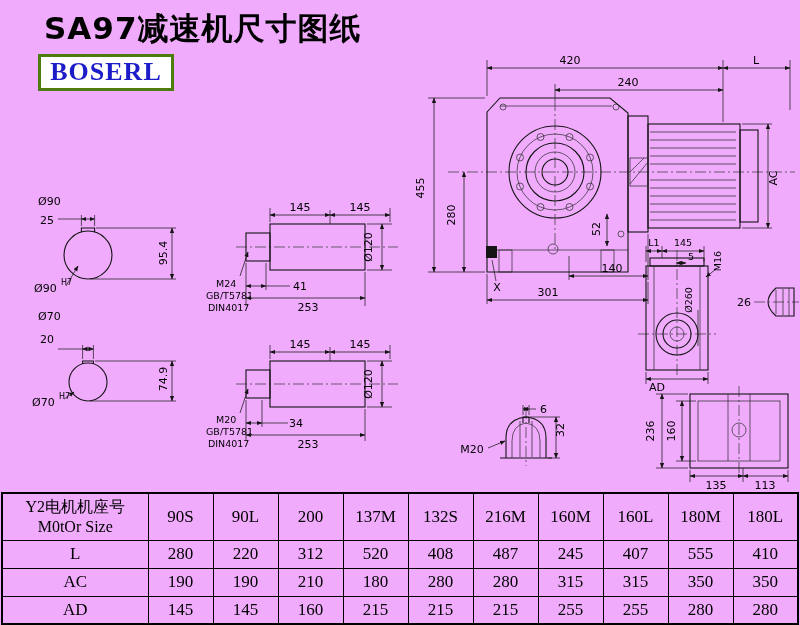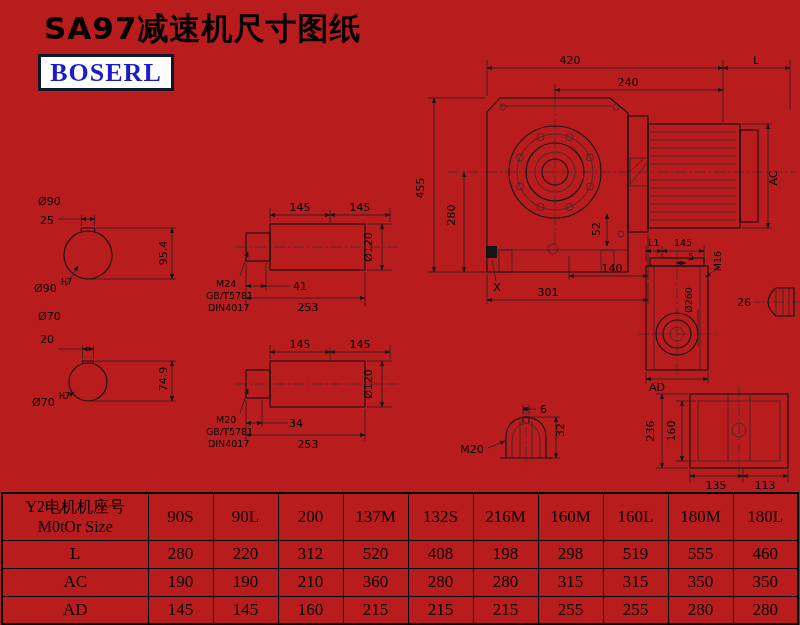--- a/index.html
+++ b/index.html
@@ -1,19 +1,19 @@
 <!DOCTYPE html>
 <html><head>
 <meta charset="utf-8">
 <style>
   * { margin:0; padding:0; box-sizing:border-box; }
   html,body { width:800px; height:625px; background:#fff; font-family:"DejaVu Sans",sans-serif; }
-  #stage { position:relative; width:800px; height:625px; background:#b91c1c; overflow:hidden; }
+  #stage { position:relative; width:800px; height:625px; background:#f0abfc; overflow:hidden; }
   #title { position:absolute; left:44px; top:8px; font-size:31px; font-weight:bold; color:#000; letter-spacing:1px; white-space:nowrap; }
-  #logo { position:absolute; left:38px; top:54px; width:136px; height:37px; border:3px solid #0f172a; background:#fff; display:flex; align-items:center; justify-content:center; }
+  #logo { position:absolute; left:38px; top:54px; width:136px; height:37px; border:3px solid #4d7c0f; background:#fff; display:flex; justify-content:center; }
   #logo span { font-family:"Liberation Serif",serif; font-size:26px; font-weight:bold; color:#1c1cc8; letter-spacing:1px; }
   #drawing { position:absolute; left:0; top:0; }
 
   
   .ln   { fill:none; stroke:#151515; stroke-width:1.1; }
   .thin { fill:none; stroke:#2a2a2a; stroke-width:0.7; }
   .cl   { fill:none; stroke:#333; stroke-width:0.7; stroke-dasharray:11 3 2 3; }
   .ext  { fill:none; stroke:#222; stroke-width:0.75; }
   .dim  { fill:none; stroke:#222; stroke-width:0.8; marker-start:url(#arw); marker-end:url(#arw); }
   .ldr  { fill:none; stroke:#222; stroke-width:0.8; marker-end:url(#arw); }
@@ -331,32 +331,32 @@
         <th>180M</th>
         <th>180L</th>
       </tr>
       <tr>
         <th>L</th>
         <td>280</td>
         <td>220</td>
         <td>312</td>
         <td>520</td>
         <td>408</td>
-        <td>198</td>
-        <td>298</td>
-        <td>519</td>
+        <td>487</td>
+        <td>245</td>
+        <td>407</td>
         <td>555</td>
-        <td>460</td>
+        <td>410</td>
       </tr>
       <tr>
         <th>AC</th>
         <td>190</td>
         <td>190</td>
         <td>210</td>
-        <td>360</td>
+        <td>180</td>
         <td>280</td>
         <td>280</td>
         <td>315</td>
         <td>315</td>
         <td>350</td>
         <td>350</td>
       </tr>
       <tr>
         <th>AD</th>
         <td>145</td>

